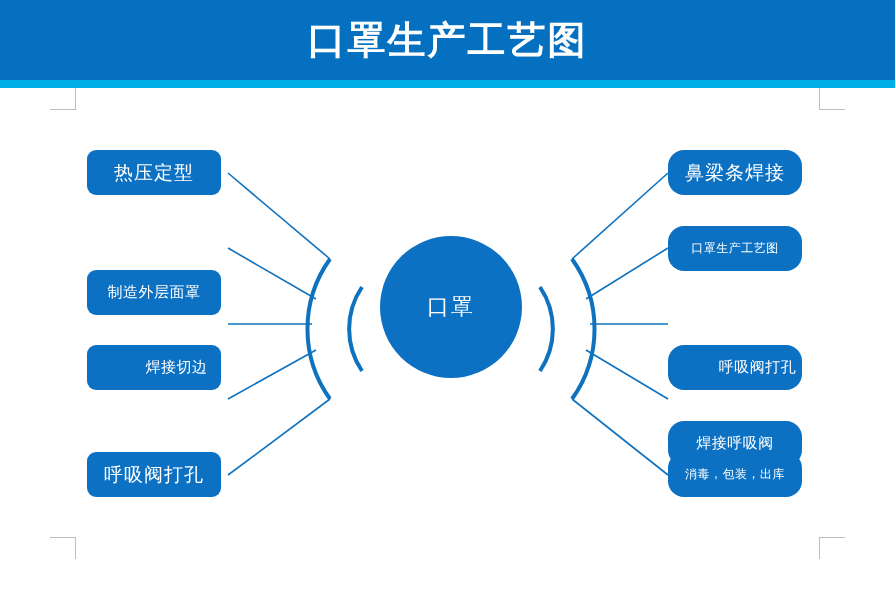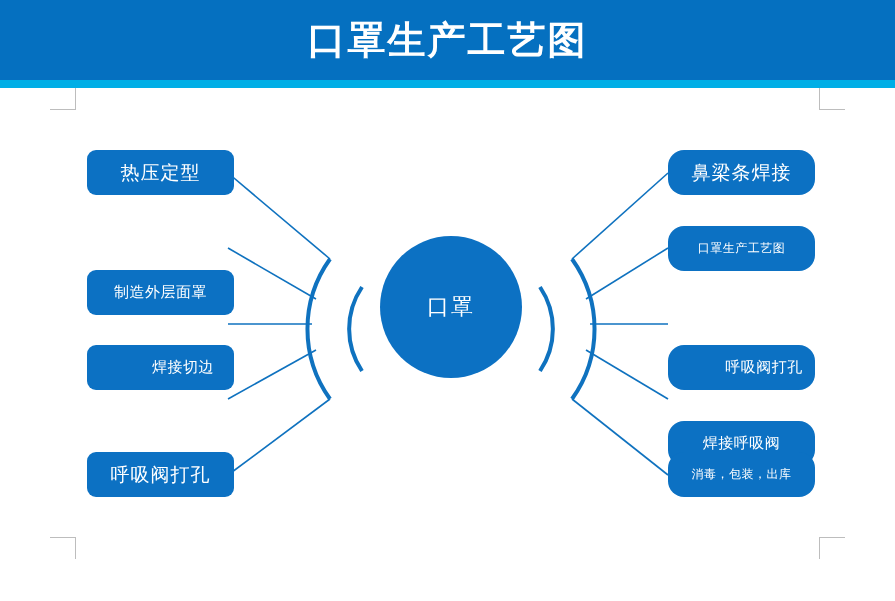--- a/index.html
+++ b/index.html
@@ -86,21 +86,21 @@
   #connector-layer {
     position: absolute;
     left: 0; top: 0;
     width: 895px;
     height: 513px;
   }
 
   
   .node-box {
     position: absolute;
-    width: 147px;
+    width: 134px;
     height: 45px;
     background: #0c71c3;
     border-radius: 9px;
     color: #ffffff;
     display: flex;
     align-items: center;
     justify-content: center;
     text-align: center;
     white-space: nowrap;
     box-sizing: border-box;

